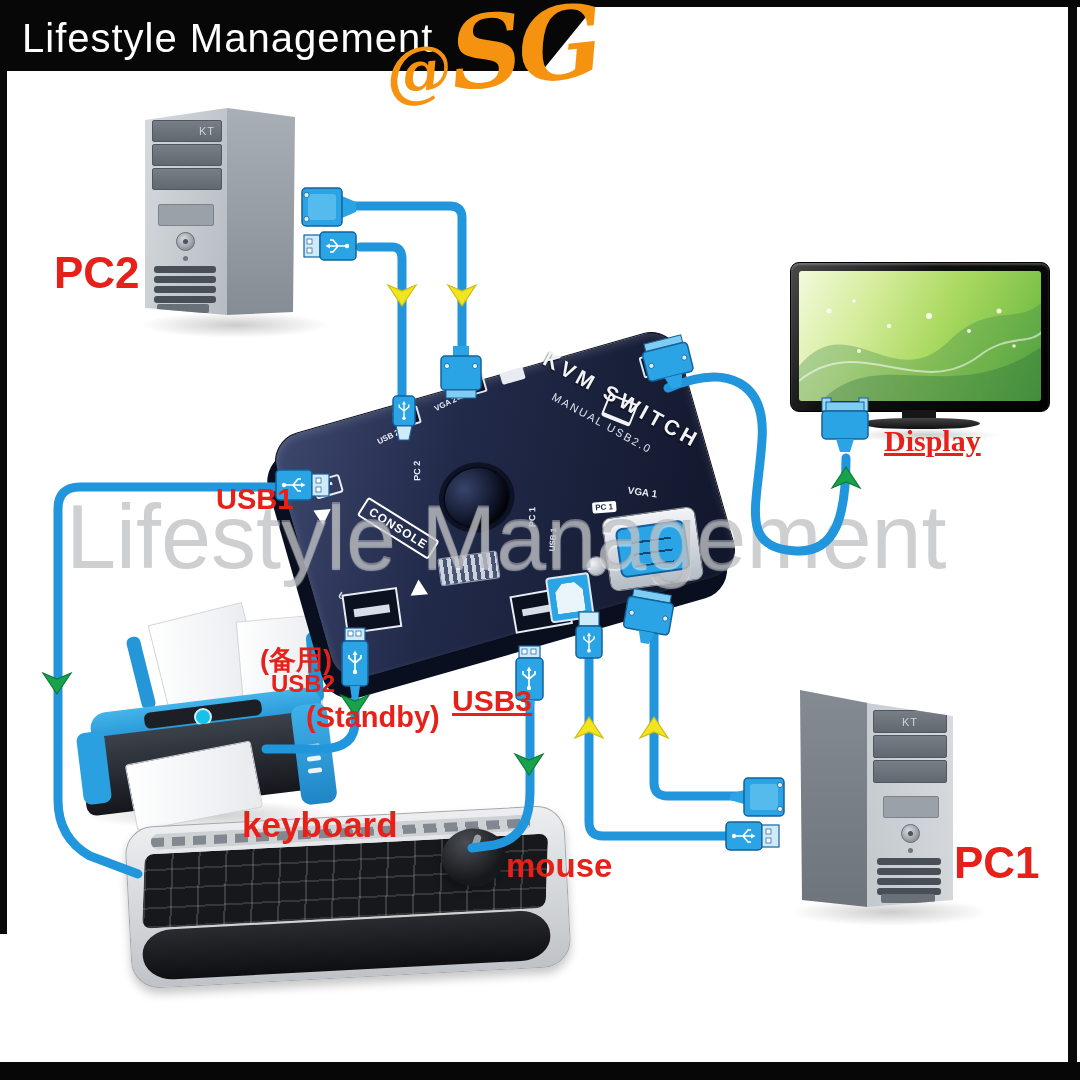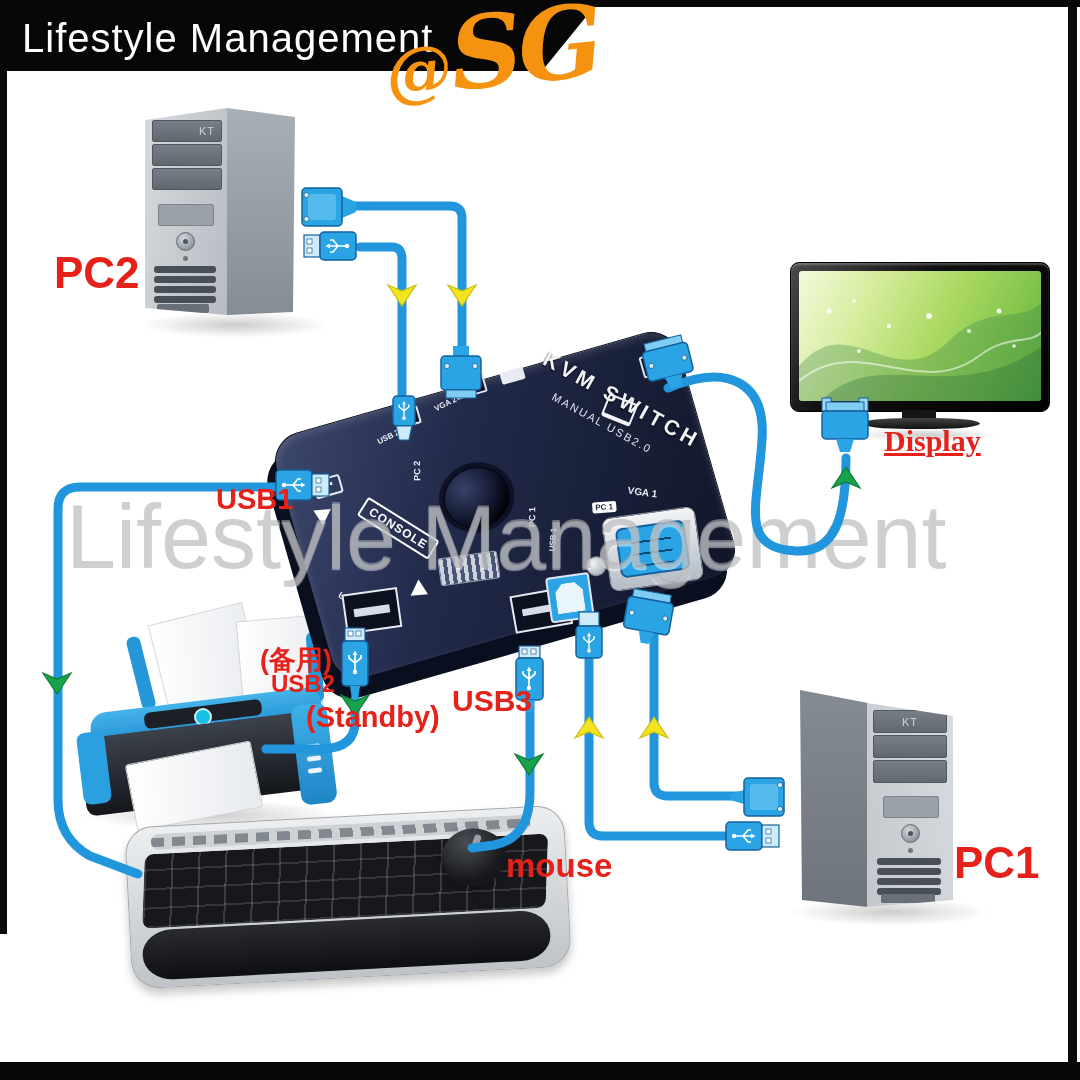--- a/index.html
+++ b/index.html
@@ -27,21 +27,21 @@
              color:rgba(170,172,175,0.58);text-shadow:0 2px 1px rgba(255,255,255,0.5);}
 
   
   .rlabel{color:#e62119;font-weight:bold;z-index:40;white-space:nowrap;}
   .l-pc2{left:54px;top:248px;font-size:44px;}
   .l-pc1{left:954px;top:838px;font-size:44px;}
   .l-usb1{left:216px;top:483px;font-size:29px;}
   .l-usb2cn{left:260px;top:642px;font-size:27px;}
   .l-usb2{left:271px;top:670px;font-size:24px;}
   .l-standby{left:268px;top:701px;font-size:29px;margin-left:38px;}
-  .l-usb3{left:452px;top:684px;font-size:30px;}
+  .l-usb3{left:452px;top:684px;font-size:30px;text-decoration:underline;}
   .l-keyboard{left:242px;top:805px;font-size:35px;}
   .l-mouse{left:506px;top:847px;font-size:33px;}
   .l-display{left:884px;top:424px;font-size:30px;font-family:"Liberation Serif",serif;text-decoration:underline;}
 
   
   .tower{z-index:10;}
   .t-face{position:absolute;}
   .bay{position:absolute;background:linear-gradient(#787e85,#62686f);border:1px solid #51575e;border-radius:2px;}
   .bay-badge{position:absolute;color:#cdd2d7;font-size:11px;letter-spacing:1px;}
   .panel{position:absolute;background:#9aa1a8;border:1px solid #7c838a;border-radius:2px;}
@@ -401,20 +401,21 @@
       <use href="#arrow" transform="translate(846,478) rotate(180)" fill="#18a24b" stroke="#0d7c36"></use>
     </g>
   </svg>
 
   <div class="abs rlabel l-pc2">PC2</div>
   <div class="abs rlabel l-usb1">USB1</div>
   <div class="abs rlabel l-usb2cn">(备用)</div>
   <div class="abs rlabel l-usb2">USB2</div>
   <div class="abs rlabel l-standby">(Standby)</div>
   <div class="abs rlabel l-usb3">USB3</div>
+  <div class="abs rlabel l-keyboard">keyboard</div>
   <div class="abs rlabel l-mouse">mouse</div>
   <div class="abs rlabel l-display">Display</div>
   <div class="abs rlabel l-pc1">PC1</div>
 
   <div class="abs banner"></div>
   <div class="abs banner-title">Lifestyle Management</div>
   <div class="abs badge">
     <span class="at">@</span><span class="sg">SG</span>
   </div>
   <div class="abs top-bar"></div>

